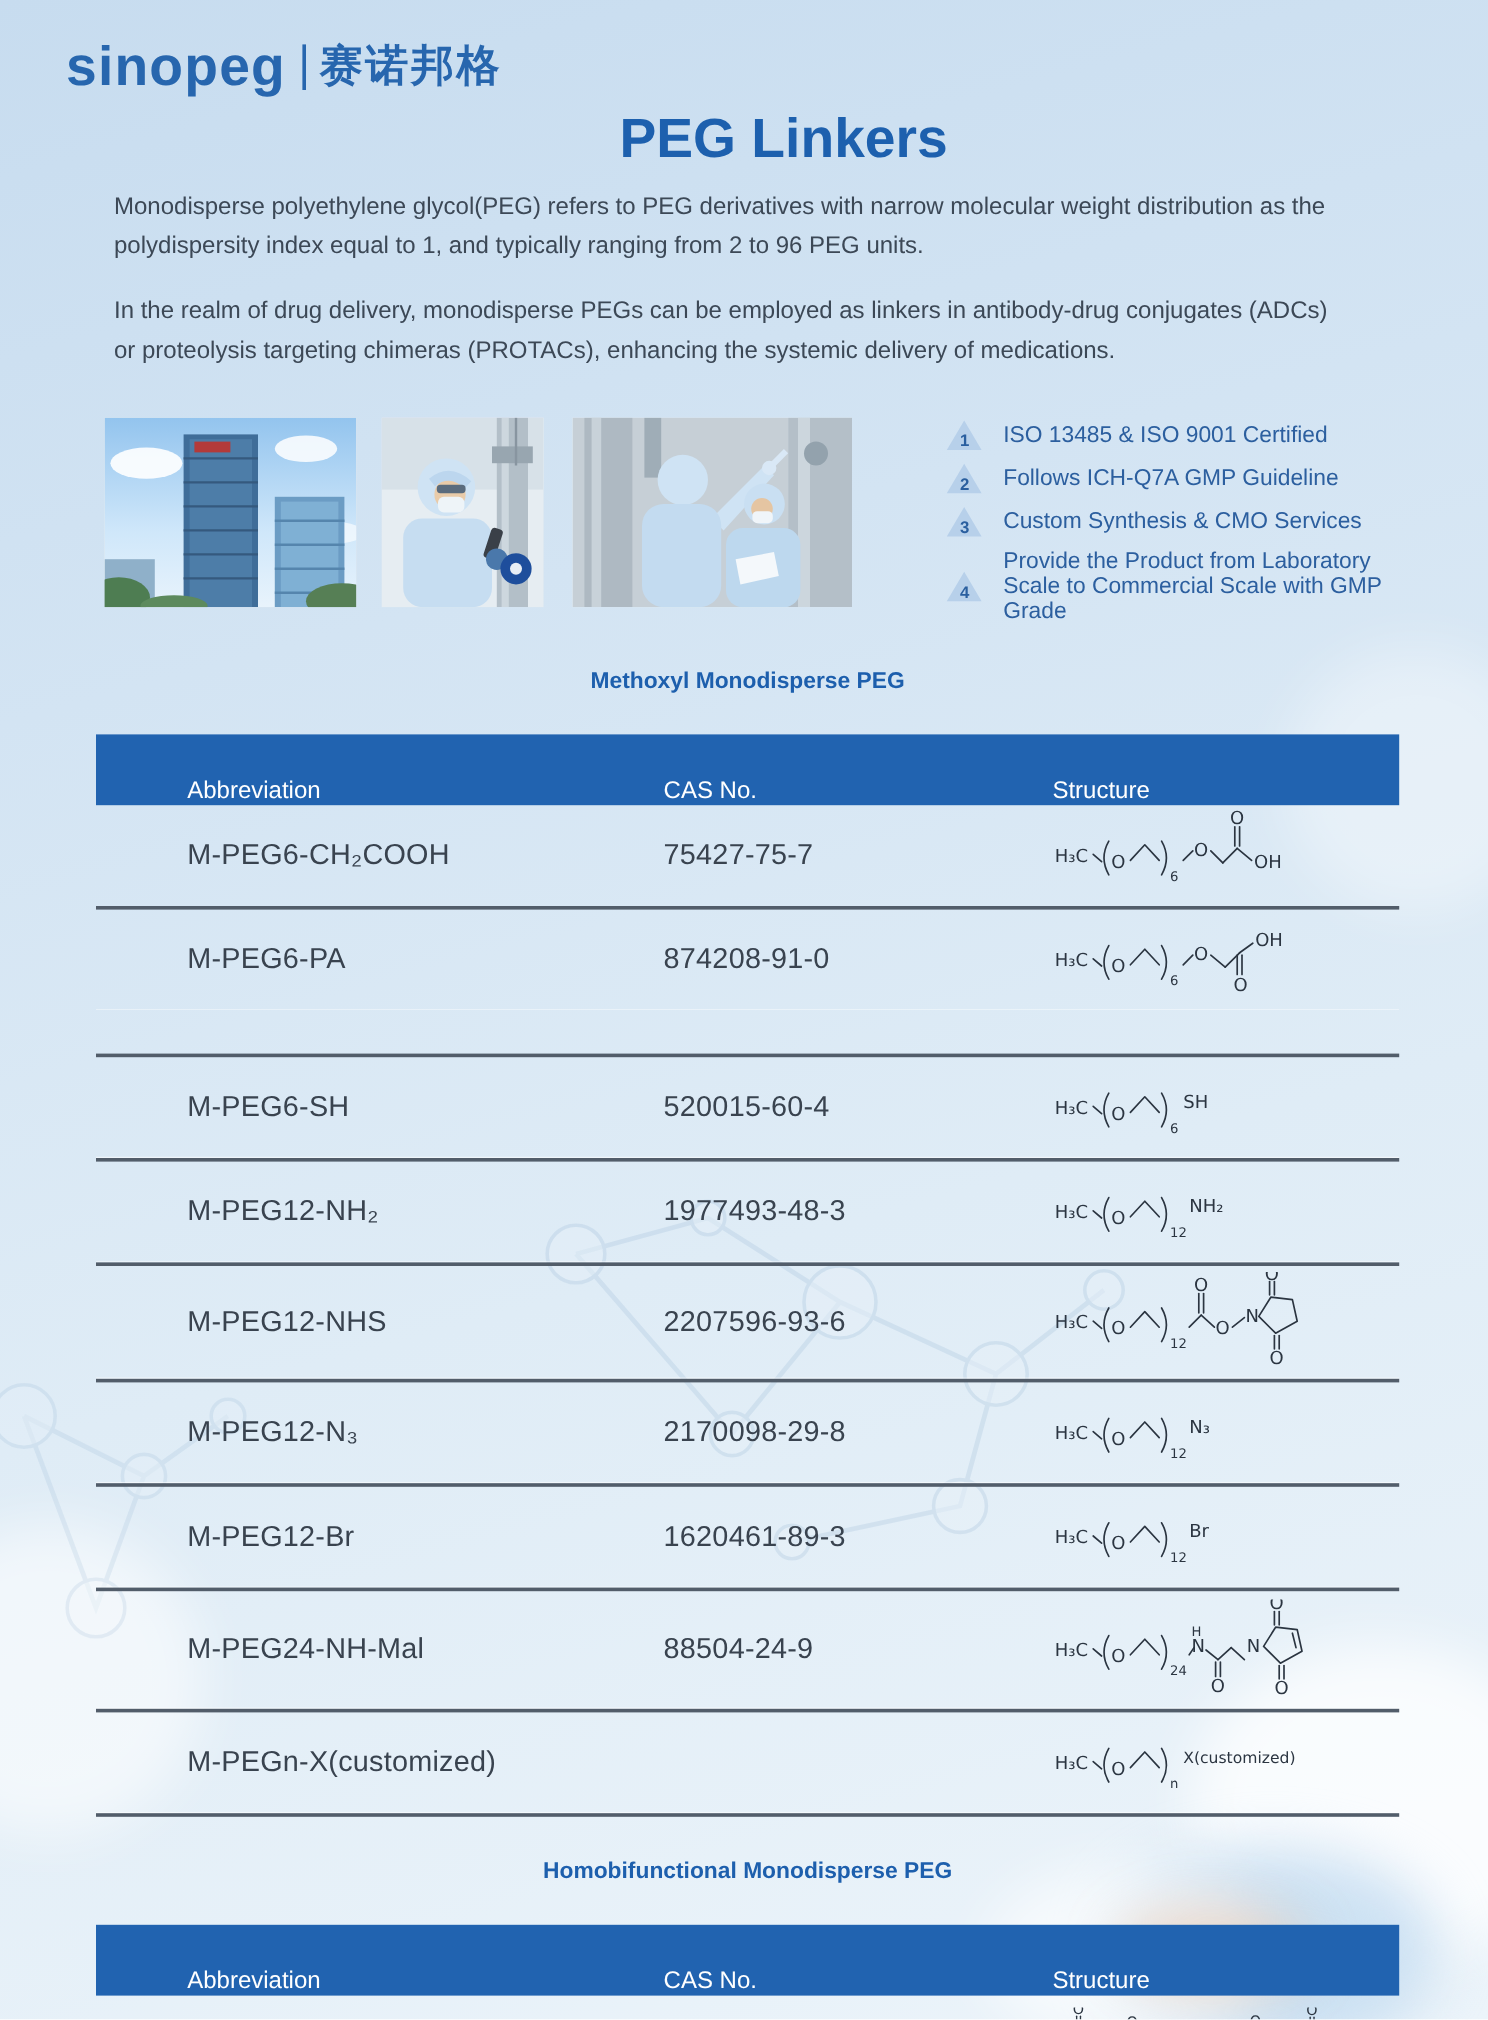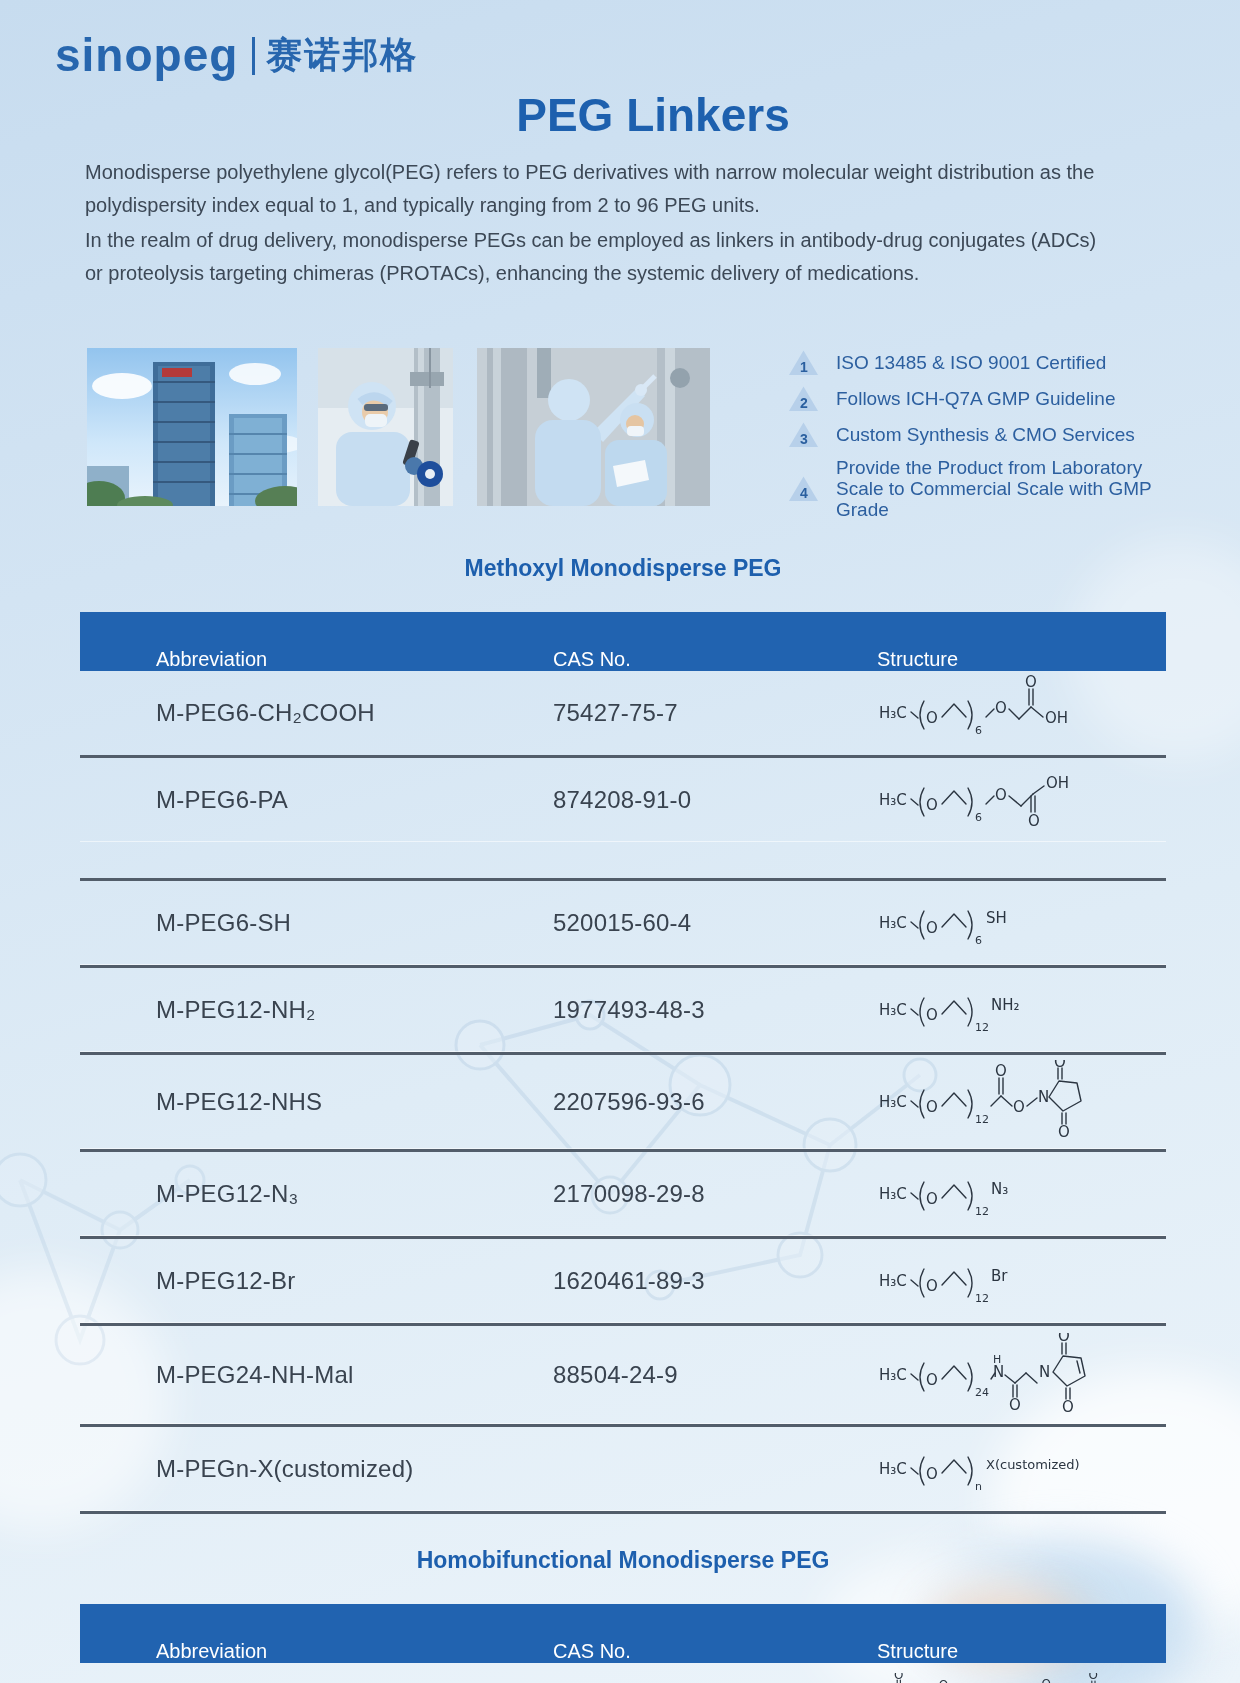--- a/index.html
+++ b/index.html
@@ -19,40 +19,40 @@
   .watermark path{fill:none;stroke:#7da3c8;stroke-width:4;}
 
   .logo{position:absolute;left:55px;top:32px;display:flex;align-items:center;color:#2766ae;}
   .logo-en{font-size:46px;font-weight:700;letter-spacing:1px;line-height:1;}
   .logo-sep{width:3px;height:38px;background:#2766ae;margin:2px 11px 0 14px;}
   .logo-cn{font-size:36px;font-weight:700;line-height:1;letter-spacing:2px;}
 
   .page-title{position:absolute;left:0;top:88px;width:1240px;text-align:center;
               font-size:46px;font-weight:700;color:#1d60ae;padding-left:33px;}
 
-  .intro{position:absolute;left:85px;top:156px;width:1015px;color:#3c4856;
+  .intro{position:absolute;left:95px;top:156px;width:1015px;color:#3c4856;
          font-size:20px;line-height:33px;}
   .intro p{margin:0;}
-  .intro p + p{margin-top:2px;}
+  .intro p + p{margin-top:21px;}
 
   .photo{position:absolute;top:348px;height:158px;overflow:hidden;background:#dfe9f1;}
   .photo svg{display:block;width:100%;height:100%;}
   .photo1{left:87px;width:210px;}
   .photo2{left:318px;width:135px;}
   .photo3{left:477px;width:233px;}
 
   .features{position:absolute;left:788px;top:349px;width:400px;}
   .feature{display:flex;align-items:center;margin-bottom:9px;}
   .tri{flex:0 0 31px;}
   .tri polygon{fill:#b7d0ea;}
   .tri text{fill:#2a5f9f;font-size:14px;font-weight:700;text-anchor:middle;}
   .ftext{margin-left:17px;font-size:19px;line-height:21px;color:#2c5f9f;}
 
   .content{position:absolute;left:80px;top:550px;width:1086px;}
-  .sec-title{font-size:23px;line-height:36px;font-weight:700;color:#1d5fad;text-align:center;margin:0;}
+  .sec-title{font-size:19px;line-height:36px;font-weight:700;color:#1d5fad;text-align:center;margin:0;}
   .sec-title:not(:first-child){margin-top:28px;}
   .table{margin-top:26px;border-bottom:3px solid #525d6a;}
   .trow{display:grid;grid-template-columns:473px 324px 289px;align-items:center;}
   .trow + .trow{border-top:3px solid #525d6a;box-shadow:0 -1px 0 rgba(255,255,255,.55) inset;}
   .thead{background:#2163b0;color:#ffffff;min-height:33px;}
   .thead + .trow{border-top:none;box-shadow:none;}
   .hcell{font-size:20px;font-weight:400;margin-top:36px;}
   .cell{font-size:24px;color:#39434f;letter-spacing:.2px;}
   .c1{padding-left:76px;}
   .c3{display:flex;align-items:center;justify-content:flex-start;}

